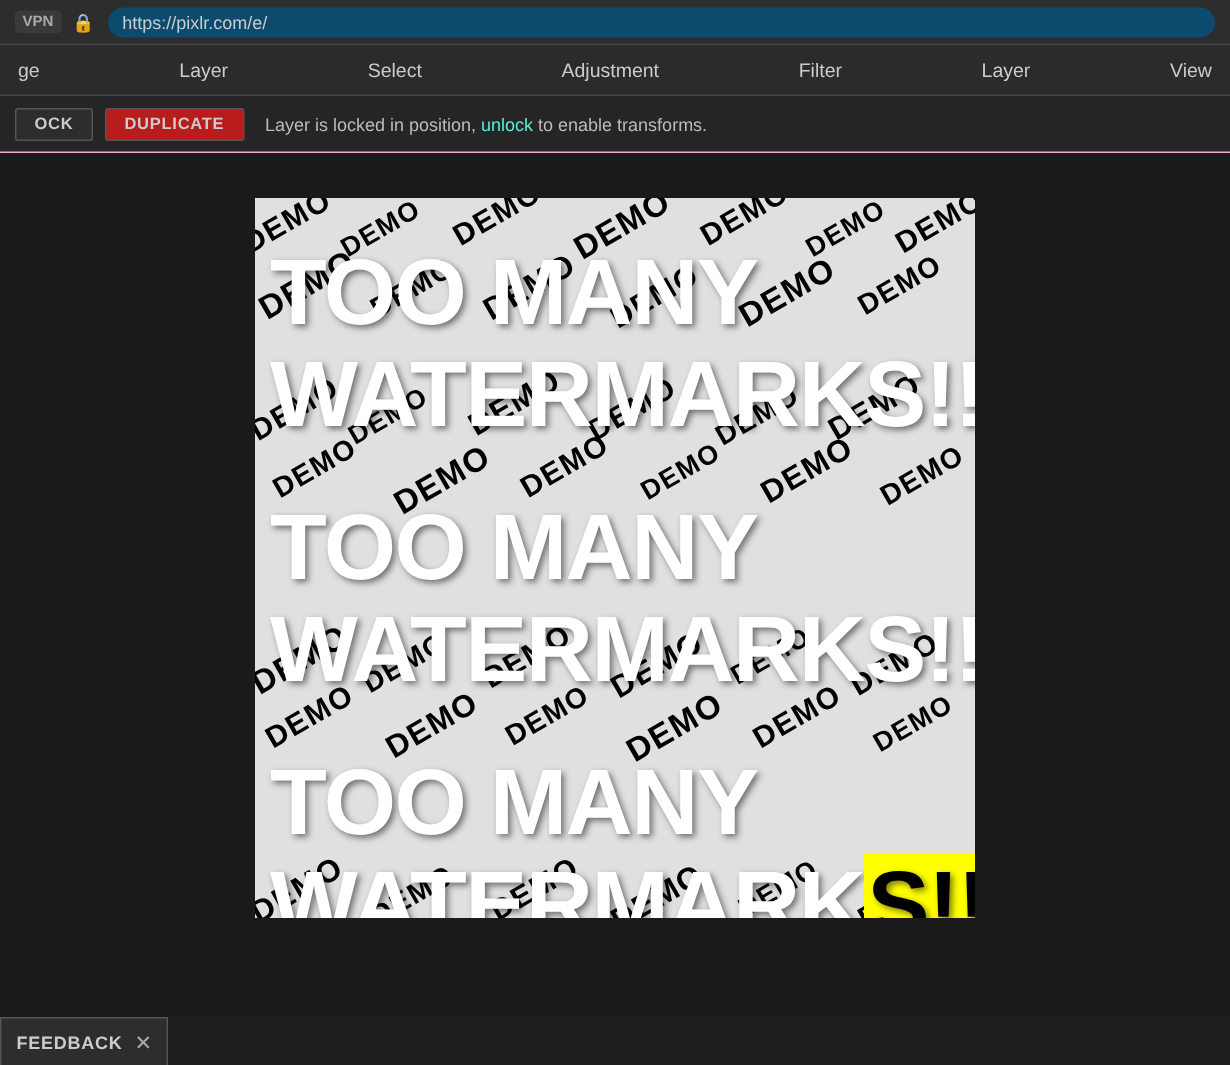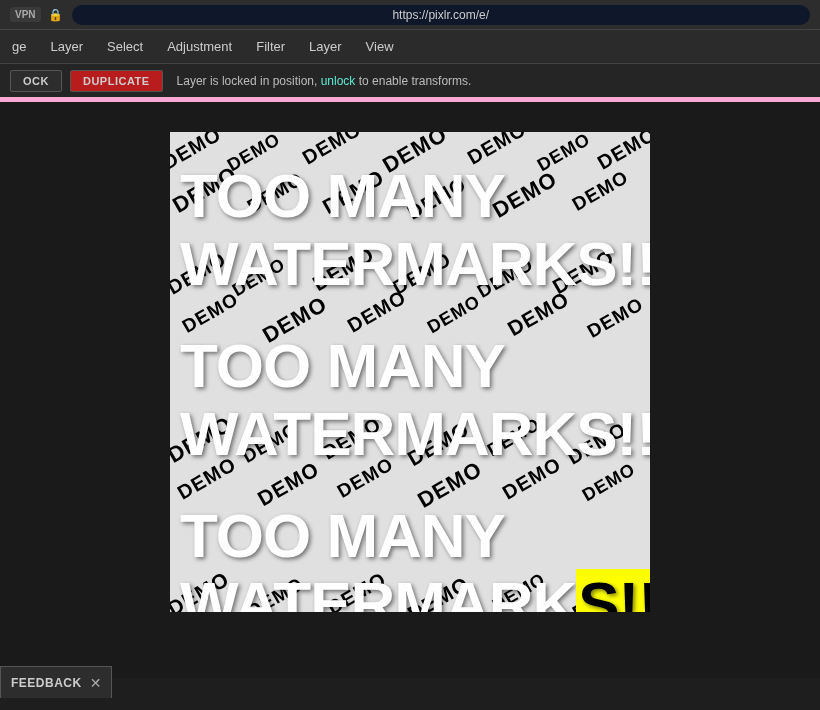--- a/index.html
+++ b/index.html
@@ -27,57 +27,57 @@
       font-size: 10px;
       padding: 2px 5px;
       border-radius: 3px;
       font-weight: bold;
     }
     .lock-icon {
       color: #aaa;
       font-size: 12px;
     }
     .url-bar {
-      background: #0f172a;
+      background: #0c4a6e;
       color: #ccc;
       font-size: 12px;
       padding: 3px 10px;
       border-radius: 12px;
       flex: 1;
-      text-align: center;
     }
 
     
     .menu-bar {
       background: #2b2b2b;
       height: 34px;
       display: flex;
       align-items: center;
       padding: 0 0 0 0;
       border-bottom: 1px solid #444;
+      justify-content: space-between;
     }
     .menu-item {
       color: #ccc;
       font-size: 13px;
       padding: 0 12px;
       height: 100%;
       display: flex;
       align-items: center;
       cursor: pointer;
     }
 
     
     .toolbar {
       background: #252525;
       height: 38px;
       display: flex;
       align-items: center;
       padding: 0 10px;
       gap: 8px;
-      border-bottom: 5px solid #f9a8d4;
+      border-bottom: 1px solid #f9a8d4;
     }
     .toolbar-btn {
       background: #b91c1c;
       color: #ccc;
       border: 1px solid #555;
       font-size: 11px;
       font-weight: bold;
       padding: 4px 12px;
       cursor: pointer;
       border-radius: 2px;
@@ -173,21 +173,21 @@
 
     .yellow-highlight {
       background: yellow;
       color: #000;
       padding: 0 2px;
     }
 
     
     .feedback-bar {
       position: fixed;
-      bottom: 12px;
+      bottom: 0;
       left: 0;
       background: #2d2d2d;
       border: 1px solid #555;
       border-bottom: none;
       height: 32px;
       display: flex;
       align-items: center;
       padding: 0 10px;
       gap: 8px;
     }

